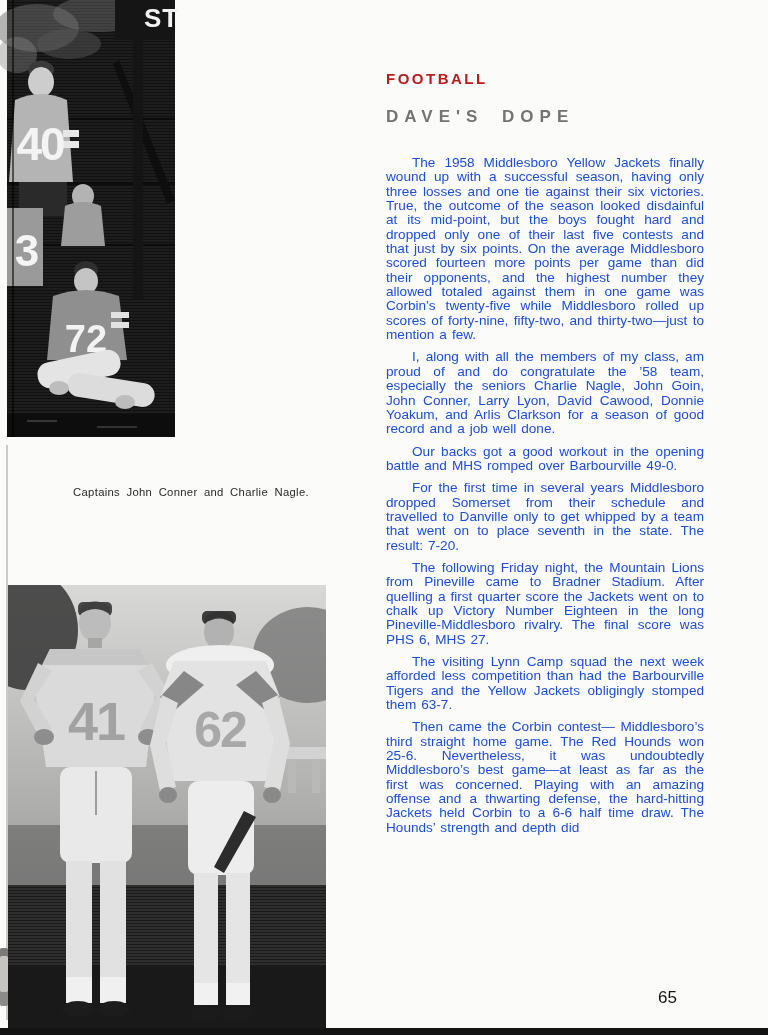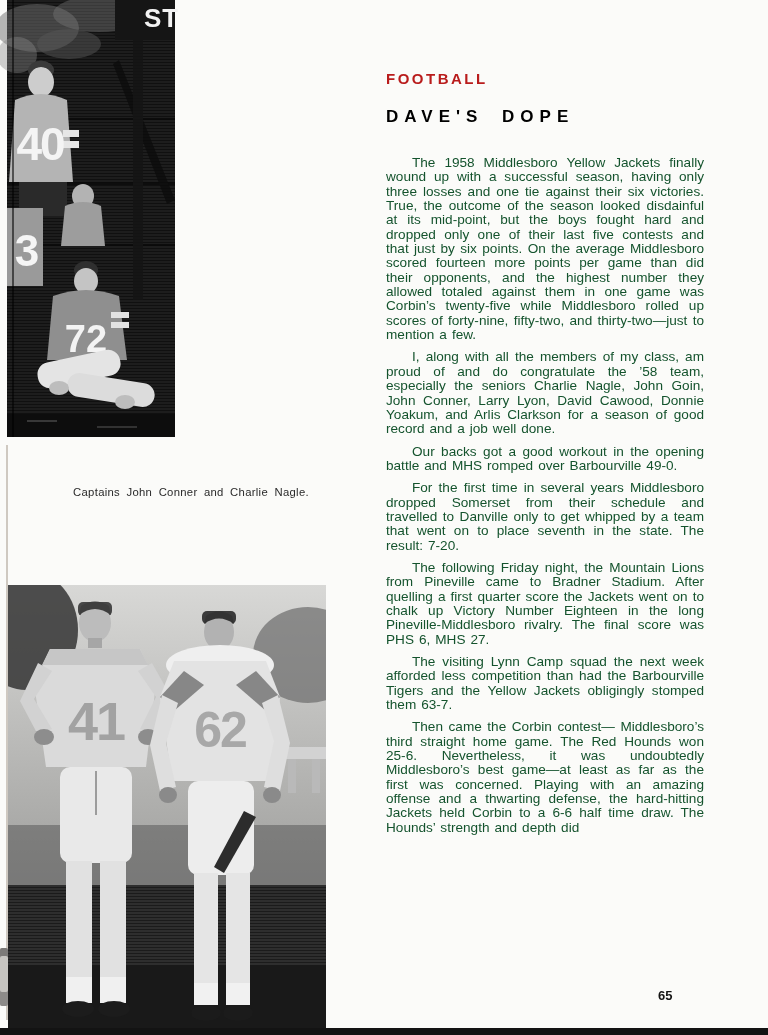--- a/index.html
+++ b/index.html
@@ -20,29 +20,29 @@
     position:absolute;left:40px;top:486px;width:302px;
     font-size:11.3px;letter-spacing:.3px;word-spacing:3px;text-align:center;color:#2a2a2a;
   }
   
   .text-col{position:absolute;left:386px;top:70px;width:318px;}
   .title{
     font-size:15px;font-weight:bold;letter-spacing:2.5px;margin:0;color:#b91c1c;
   }
   .subtitle{
     font-size:17px;font-weight:bold;letter-spacing:6px;word-spacing:8px;
-    margin:20px 0 0 0;color:#000000;
+    margin:20px 0 0 0;color:#737373;
   }
   .body-text{margin-top:29px;}
   .body-text p{
     margin:0 0 8px 0;font-size:13.6px;line-height:14.35px;
-    text-align:justify;text-indent:26px;word-spacing:1.2px;color:#14532d;
-  }
-  
-  .page-number{position:absolute;left:658px;top:988px;font-size:13px;font-weight:bold;color:#141414;}
+    text-align:justify;text-indent:26px;word-spacing:1.2px;color:#1d4ed8;
+  }
+  
+  .page-number{position:absolute;left:658px;top:988px;font-size:17px;font-weight:normal;color:#141414;}
   .bottom-bar{position:absolute;left:0;top:1028px;width:768px;height:7px;background:#131313;}
   .jersey-num{font-family:"Liberation Sans",sans-serif;font-weight:bold;}
 </style>
 </head>
 <body>
 
 <div class="page">
 
   <div class="photo-top">
     <svg viewBox="0 0 168 437">

